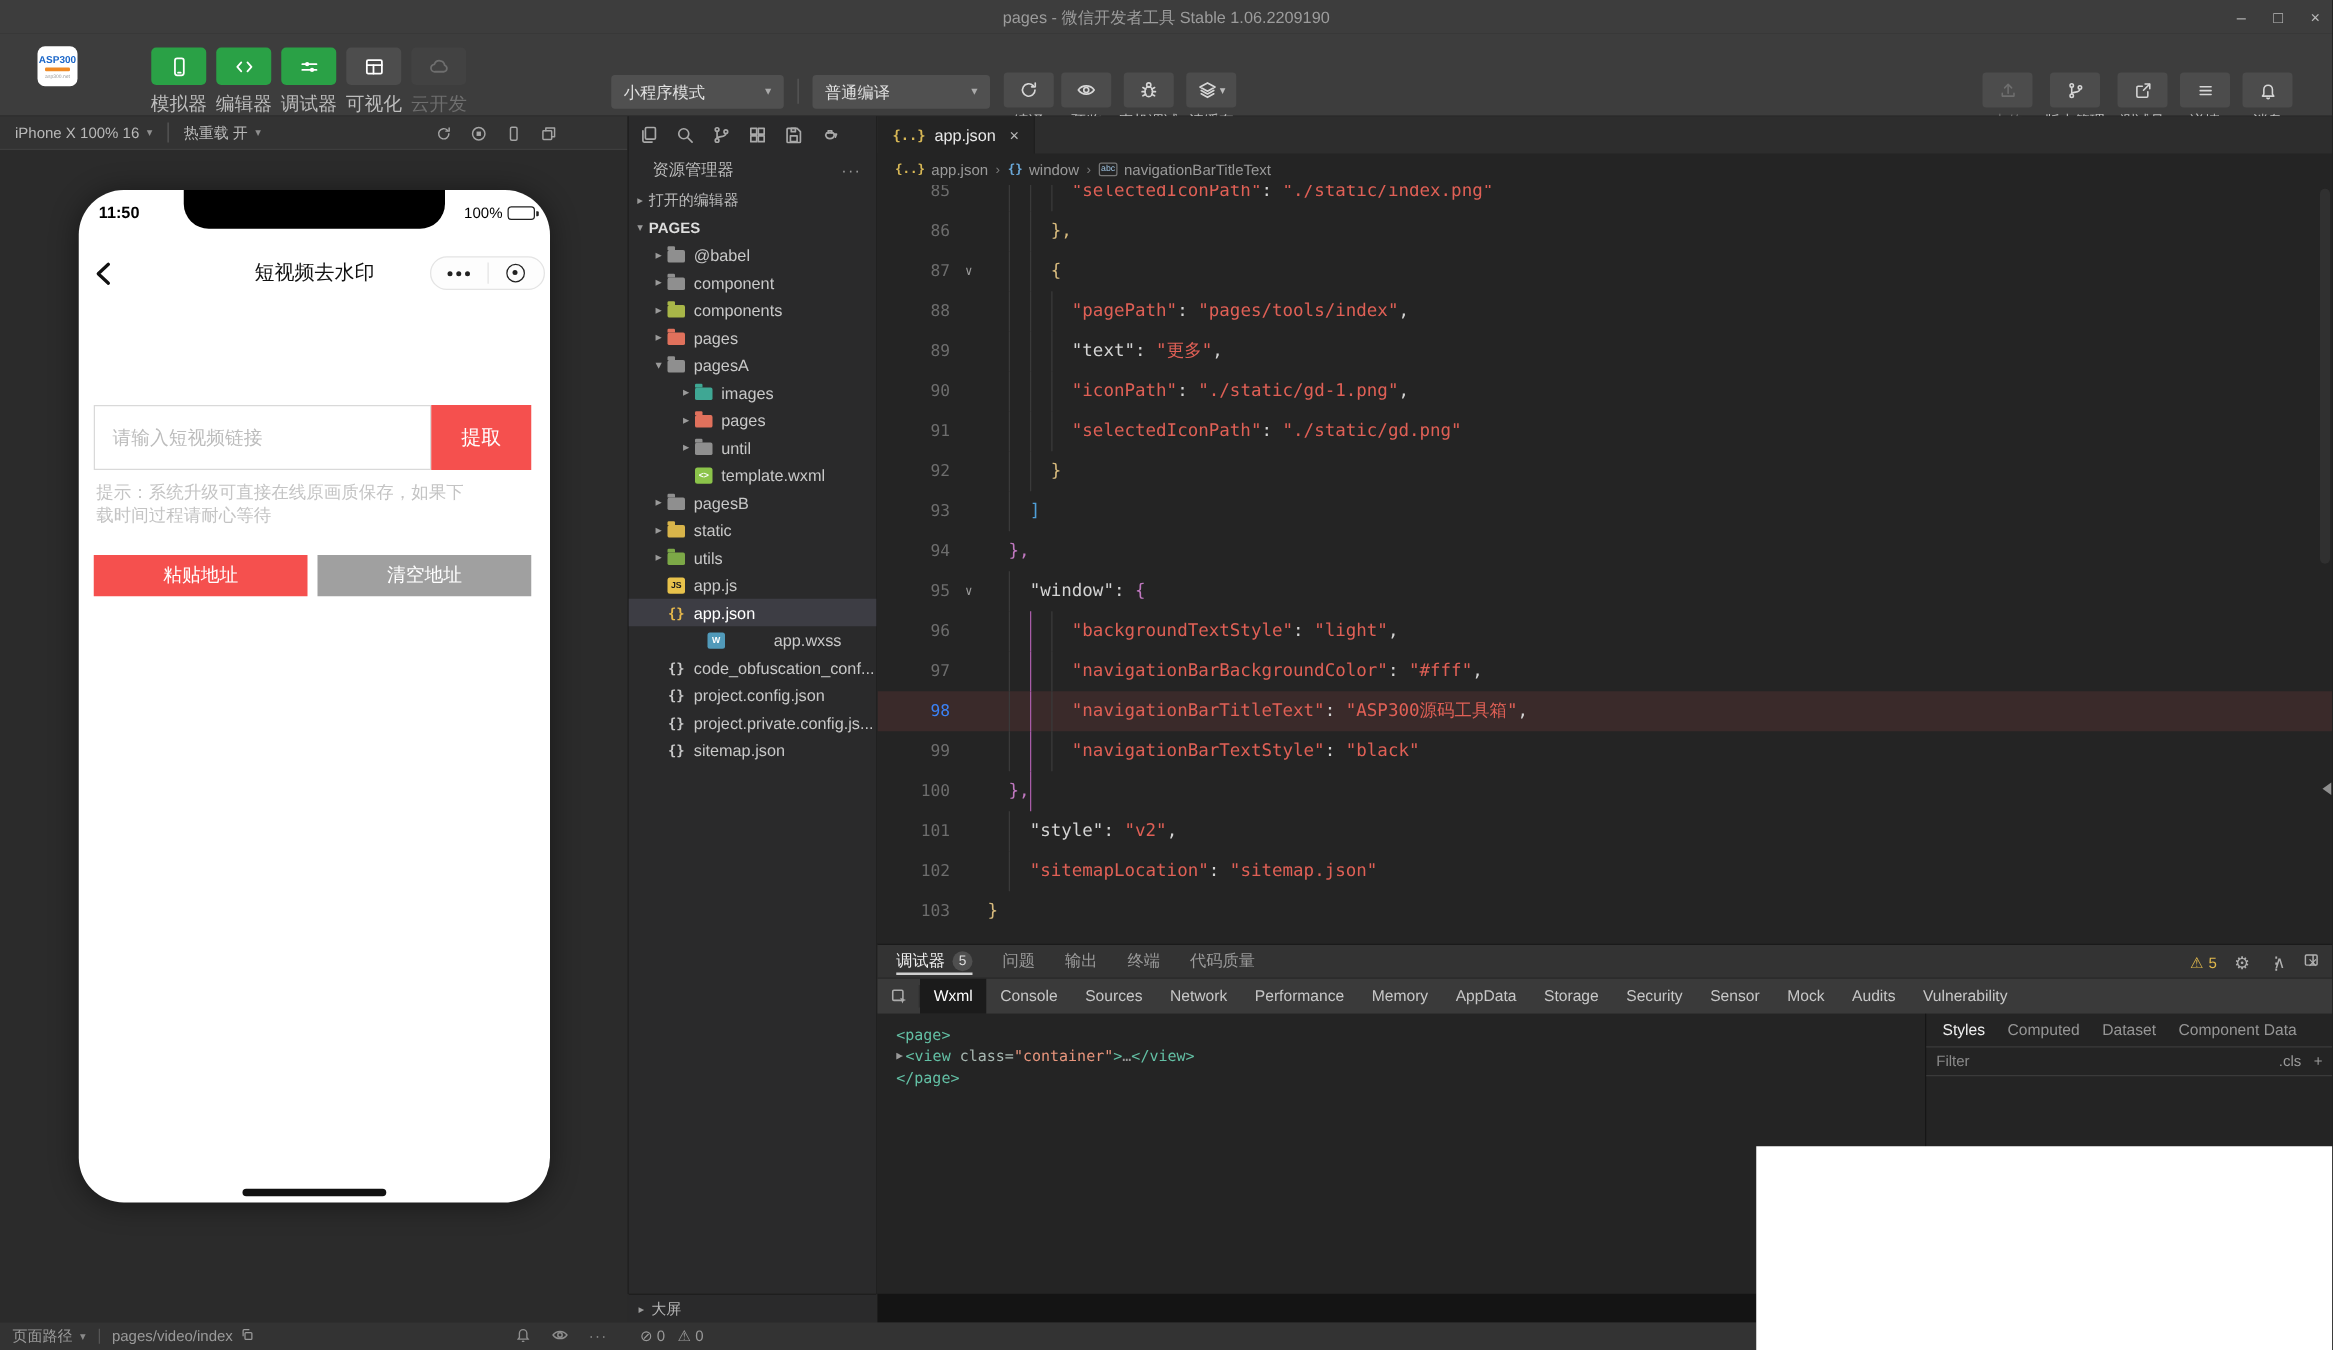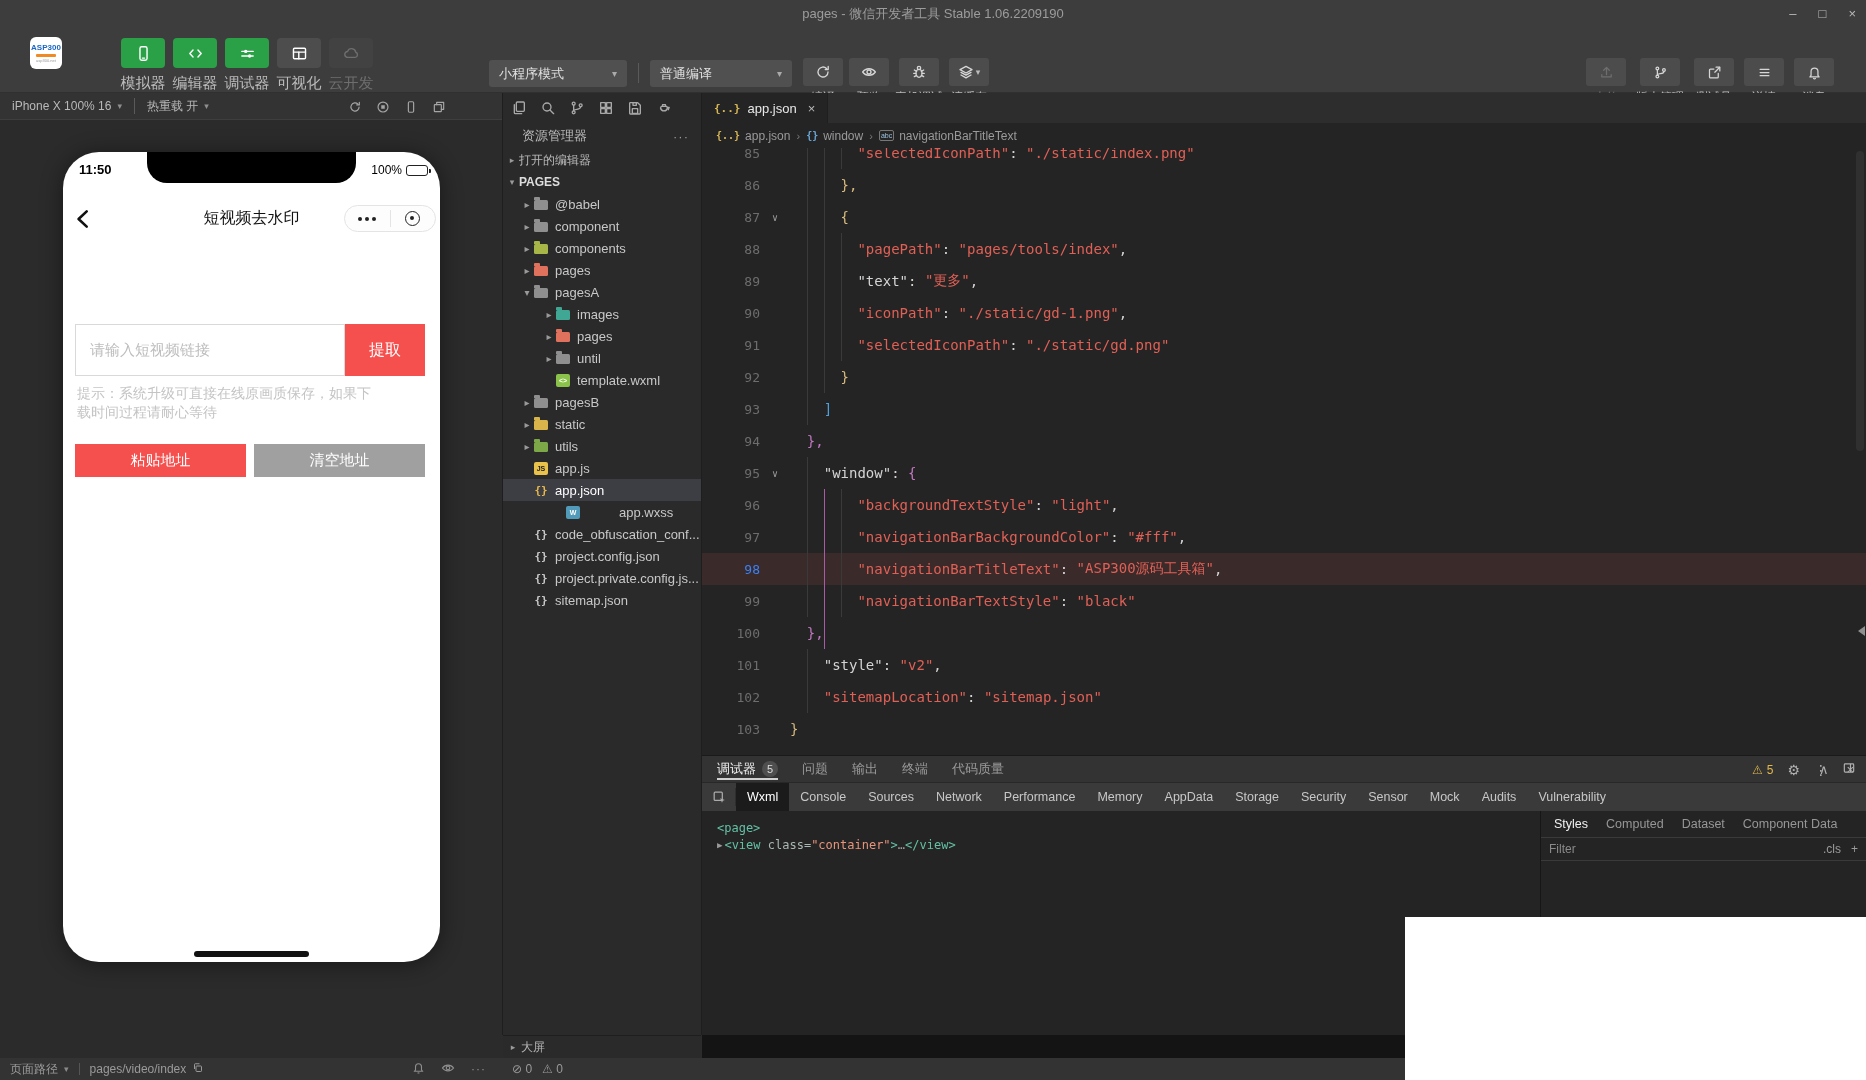--- a/index.html
+++ b/index.html
@@ -860,20 +860,21 @@
       <span>
         <svg width="14" height="14" viewBox="0 0 24 24" fill="none" stroke="currentColor" stroke-width="2">
             <rect x="4" y="5" width="16" height="14" rx="1.5"></rect>
             <line x1="14.5" y1="5" x2="14.5" y2="19"></line>
           </svg>
       </span>
     </div>
     <div id="dom-pane">
         <div class="dom-line"><span class="dm-tag">&lt;page&gt;</span></div>
         <div class="dom-line"><span class="dm-arr">▶</span><span class="dm-tag">&lt;view</span><span class="dm-attr"> class=</span><span class="dm-val">"container"</span><span class="dm-tag">&gt;</span><span class="dm-dots">…</span><span class="dm-tag">&lt;/view&gt;</span></div>
+        <div class="dom-line"><span class="dm-tag">&lt;/page&gt;</span></div>
       </div>
     <div id="styles-pane">
       <div id="styles-tabs">
           <div class="stab active">Styles</div>
           <div class="stab">Computed</div>
           <div class="stab">Dataset</div>
           <div class="stab">Component Data</div>
         </div>
       <div id="filter-row">
         <span>Filter</span>

